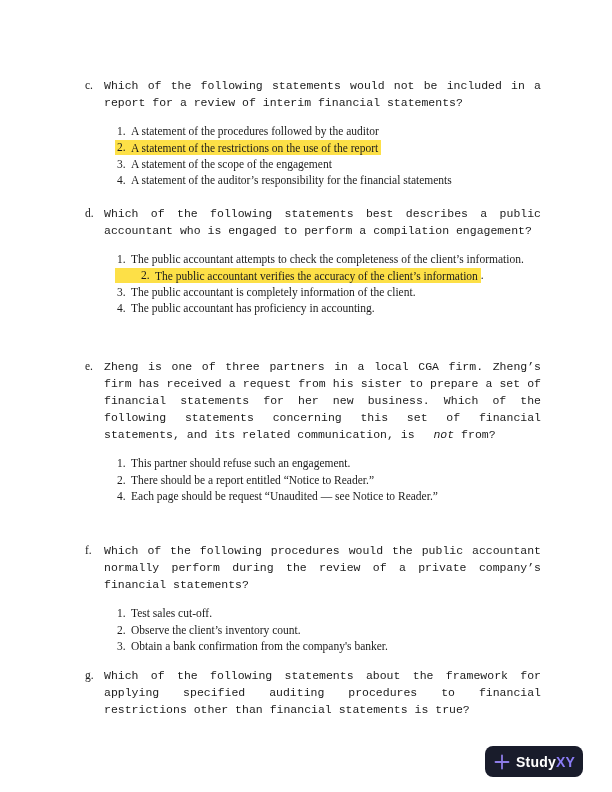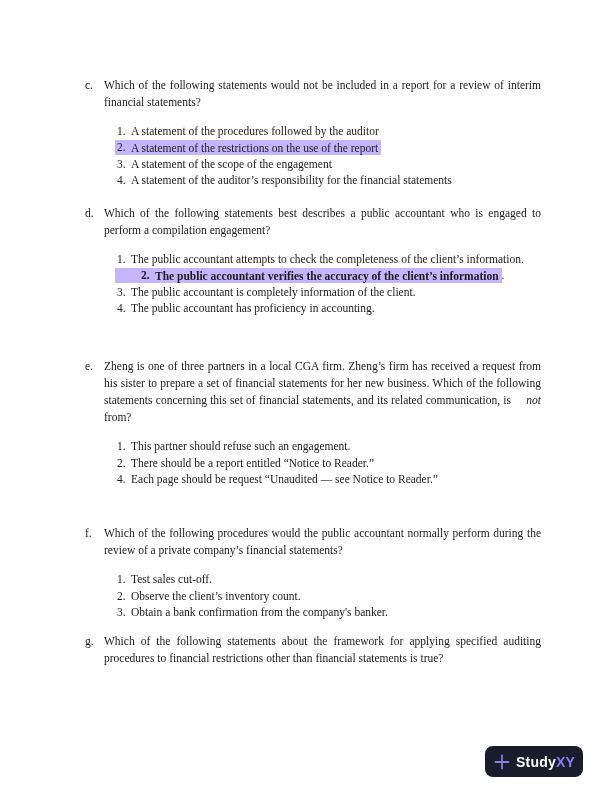--- a/index.html
+++ b/index.html
@@ -31,20 +31,21 @@
     line-height: 17px;
     margin-bottom: 12px;
   }
   .q-letter {
     width: 19px;
     flex: none;
   }
   .q-body {
     flex: 1;
     text-align: justify;
+    font-family: Liberation Mono, monospace;
   }
   .q-body em { font-style: italic; margin-left: 12px; }
   .options {
     margin-left: 32px;
     width: 424px;
     line-height: 16.3px;
     list-style: none;
     padding: 0;
     margin-top: 0;
     margin-bottom: 0;
@@ -54,25 +55,25 @@
   .opt-num {
     width: 14px;
     flex: none;
     display: inline-block;
   }
   .opt-text {
     flex: 1;
     text-align: justify;
   }
   .hl {
-    background: #c4b5fd;
+    background: #fde047;
     padding: 1.5px 3px 1.5px 2px;
     margin-left: -2px;
   }
-  .bold { font-weight: bold; padding-left: 26px; }
+  .bold { font-weight: normal; padding-left: 26px; }
   .mb-c { margin-bottom: 17px; }
   .mb-d { margin-bottom: 42px; }
   .mb-e { margin-bottom: 38px; }
   .mb-f { margin-bottom: 13px; }
   .logo {
     position: absolute;
     left: 485px;
     top: 746px;
     width: 98px;
     height: 31px;

